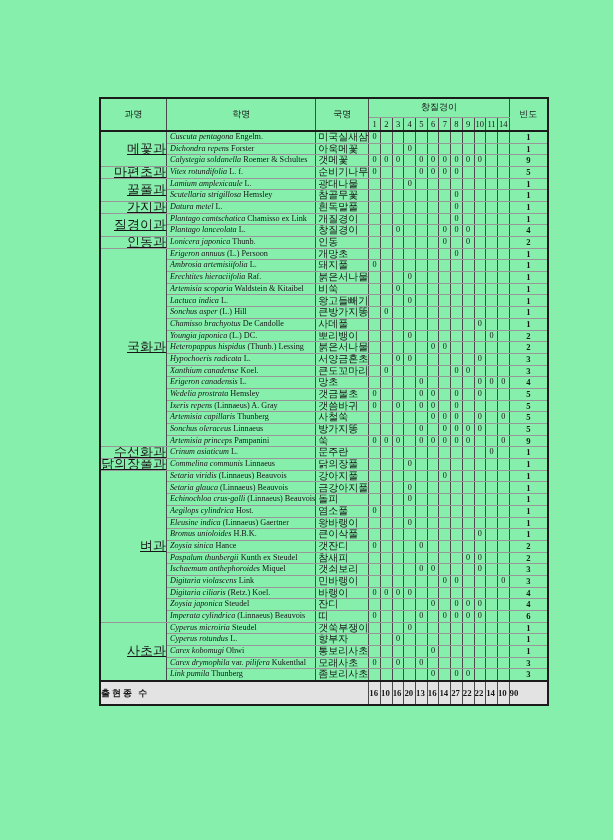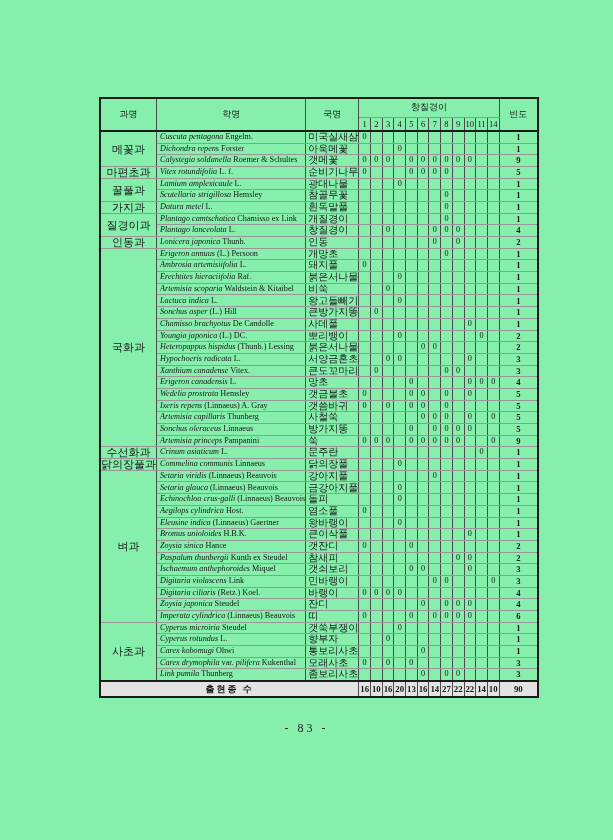--- a/index.html
+++ b/index.html
@@ -45,33 +45,33 @@
   thead tr.r1 th { height: 19px; }
   thead tr.r2 th { height: 14px; font-size: 8.5px; }
   thead { border-bottom: 2px solid #1b1b1b; }
 
   tbody td {
     height: 11.7px;
     font-size: 8.2px;
     line-height: 10.5px;
     white-space: nowrap;
   }
-  td.family { text-align: center; font-size: 11px; }
+  td.family { text-align: right; font-size: 13px; text-decoration: underline; }
   td.sci    { padding-left: 3px; }
   td.sci .it { font-style: italic; }
   td.kor    { padding-left: 2px; font-size: 10px; }
   td.mark   { text-align: center; }
   td.freq   { text-align: center; font-weight: bold; font-size: 8.6px; }
 
   tfoot td {
     background: #e3e3e3;
     font-weight: bold;
-    height: 16px;
+    height: 24px;
     font-size: 8.8px;
-    text-align: center;
+    text-align: left;
     border-top: 2px solid #1b1b1b;
     line-height: 12px;
   }
   tfoot td.flabel { font-size: 9px; letter-spacing: 2px; }
 
   .page-num {
     position: absolute;
     top: 721px;
     left: 0;
     width: 100%;
@@ -459,21 +459,21 @@
           <td class="mark"></td>
           <td class="mark"></td>
           <td class="mark"></td>
           <td class="mark"></td>
           <td class="mark">0</td>
           <td class="mark"></td>
           <td class="mark"></td>
           <td class="freq">3</td>
         </tr>
         <tr>
-          <td class="sci"><span class="it">Xanthium canadense</span><span> Vitex.</span></td>
+          <td class="sci"><span class="it">Xanthium canadense</span><span> Koel.</span></td>
           <td class="kor">큰도꼬마리</td>
           <td class="mark"></td>
           <td class="mark">0</td>
           <td class="mark"></td>
           <td class="mark"></td>
           <td class="mark"></td>
           <td class="mark"></td>
           <td class="mark"></td>
           <td class="mark">0</td>
           <td class="mark">0</td>
@@ -942,15 +942,14 @@
           <td>27</td>
           <td>22</td>
           <td>22</td>
           <td>14</td>
           <td>10</td>
           <td>90</td>
       </tr>
     </tfoot>
   </table>
 
-  <div class="page-num">- 83 -</div>
 
 </div>
 
 </body></html>

